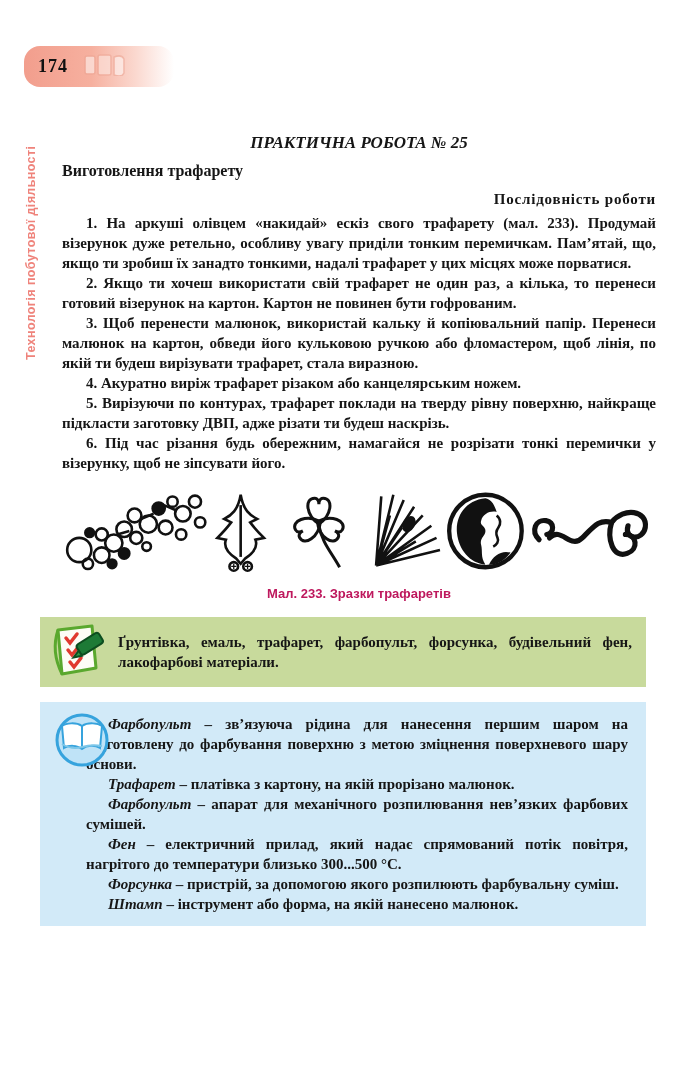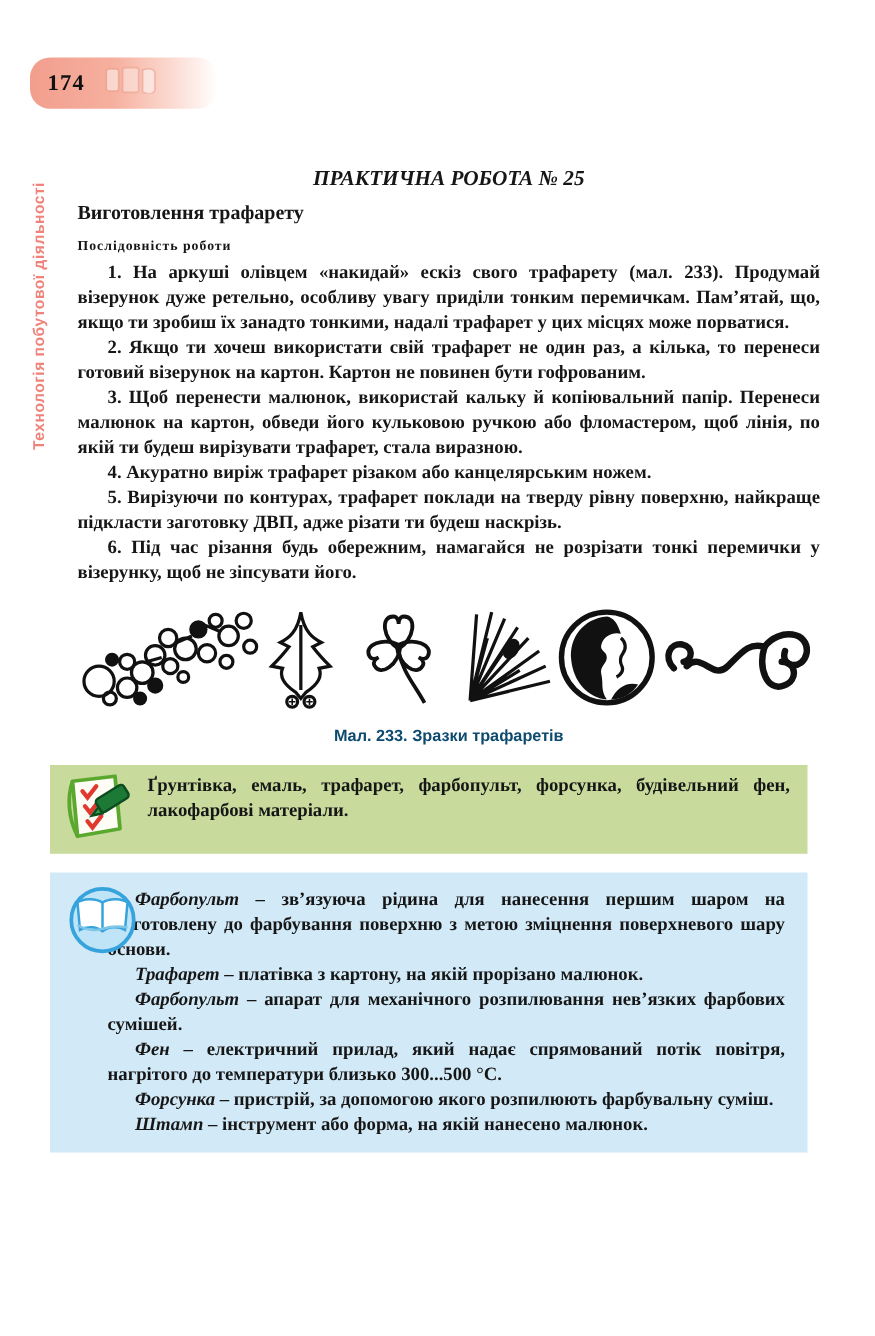--- a/index.html
+++ b/index.html
@@ -19,30 +19,30 @@
           font-family:"Liberation Sans",sans-serif;font-weight:700;font-size:12.5px;
           color:#ef837b;letter-spacing:.4px;white-space:nowrap;}
 
   
   .content{position:absolute;left:62px;top:96px;width:594px;margin-top:37px;}
   .title{text-align:center;font-weight:700;font-style:italic;font-size:17px;margin:0 0 9px 0;}
   .subtitle{text-align:left;font-weight:700;font-size:16px;margin:0 0 11px 0;}
   p.body{font-size:15px;line-height:20px;font-weight:700;text-align:justify;
          text-indent:24px;margin:0;}
   .equip-label{font-style:italic;}
-  .seq-head{text-align:left;font-weight:700;font-size:11px;letter-spacing:.8px;margin:8px 0 5px 0;}
+  .seq-head{text-align:right;font-weight:700;font-size:15px;letter-spacing:.8px;margin:8px 0 5px 0;}
 
   
   .figure{margin-top:8px;height:100px;display:flex;align-items:center;justify-content:space-between;}
   .figure svg{display:block;}
   .caption{text-align:center;font-family:"Liberation Sans",sans-serif;font-weight:700;
-           font-size:13px;margin-top:5px;color:#0c4a6e;}
+           font-size:13px;margin-top:5px;color:#be185d;}
 
   
-  .kw-box{margin:16px 0 0 -22px;width:584px;background:#c8da9c;display:flex;align-items:flex-start;
+  .kw-box{margin:16px 0 0 -22px;width:584px;background:#c8da9c;display:flex;align-items:center;
           padding:7px 14px 7px 8px;}
   .kw-box .kw-text{font-size:15px;font-weight:700;line-height:20px;margin-left:12px;text-align:justify;}
   .gloss-box{position:relative;margin:15px 0 0 -22px;width:572px;background:#d2eaf8;
              padding:12px 18px 12px 16px;}
   .gloss-icon{position:absolute;left:14px;top:10px;}
   .gloss-text{margin-left:30px;}
   .gloss-text p{font-size:15px;line-height:20px;font-weight:700;text-align:justify;
                 text-indent:22px;margin:0;}
   .term{font-style:italic;}
 </style>

